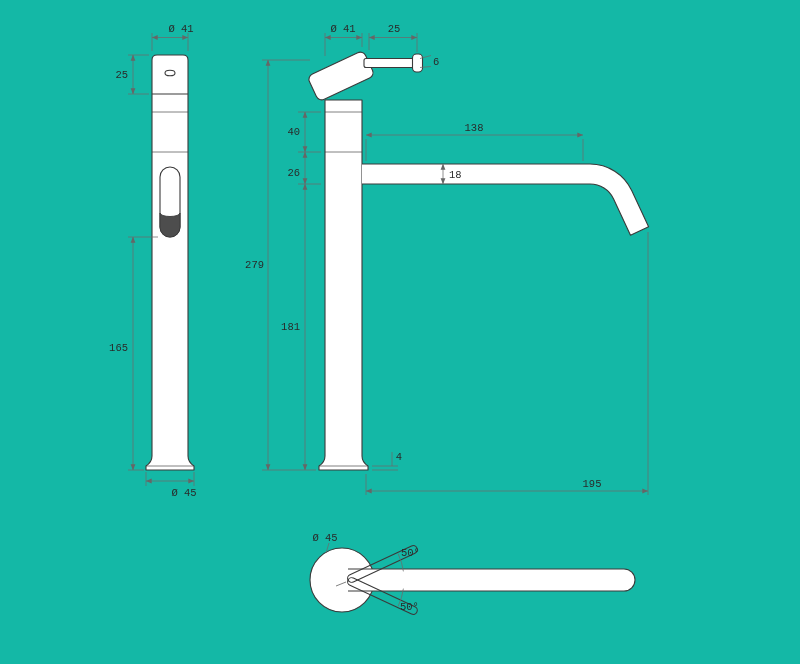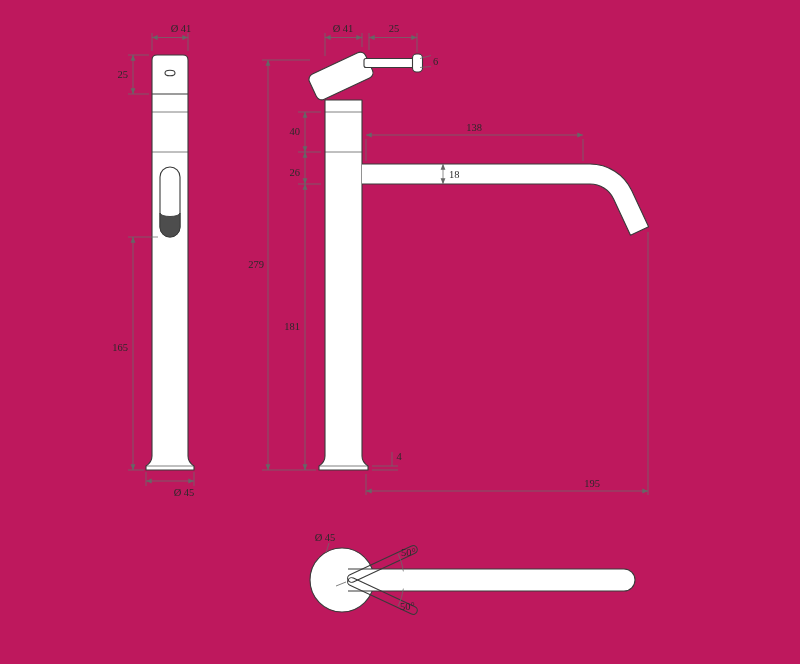--- a/index.html
+++ b/index.html
@@ -1,18 +1,18 @@
 <!DOCTYPE html>
 <html><head>
 <meta charset="utf-8">
 <style>
   html,body { margin:0; padding:0; background:#ffffff; }
   .page {
-    position:relative; width:800px; height:664px; background:#be185d;
-    font-family:Liberation Serif, serif; overflow:hidden;
+    position:relative; width:800px; height:664px; background:#14b8a6;
+    font-family:Liberation Mono, monospace; overflow:hidden;
   }
   svg { display:block; }
   
   .s   { stroke:#3a3a3a; stroke-width:1.1; fill:none; stroke-linejoin:round; }
   .sf  { stroke:#3a3a3a; stroke-width:1.1; fill:#ffffff; stroke-linejoin:round; }
   .thin{ stroke:#3a3a3a; stroke-width:0.65; fill:none; }
   .dark{ fill:#4d4d4d; stroke:#3a3a3a; stroke-width:0.9; }
   
   .dim line, .dim path { stroke:#6b6b6b; stroke-width:0.75; fill:none; }
   .t { font-size:10.5px; fill:#2a2a2a; }

